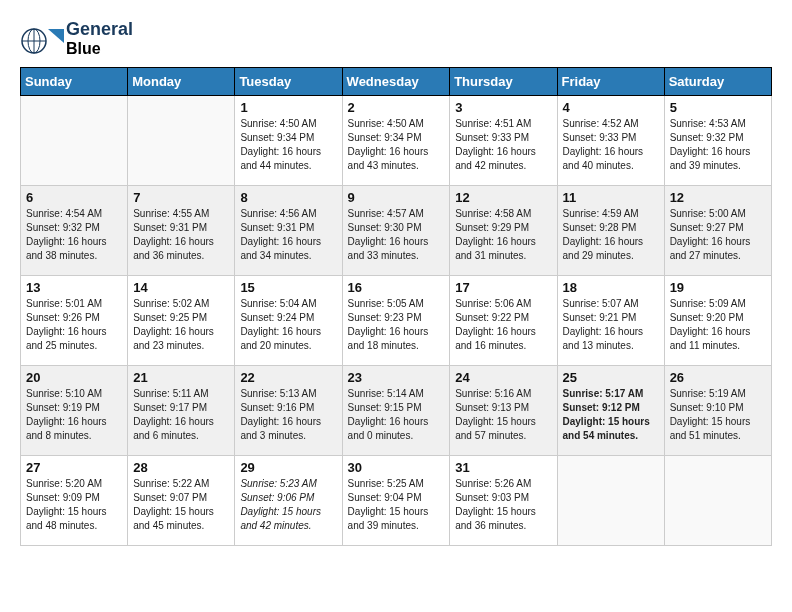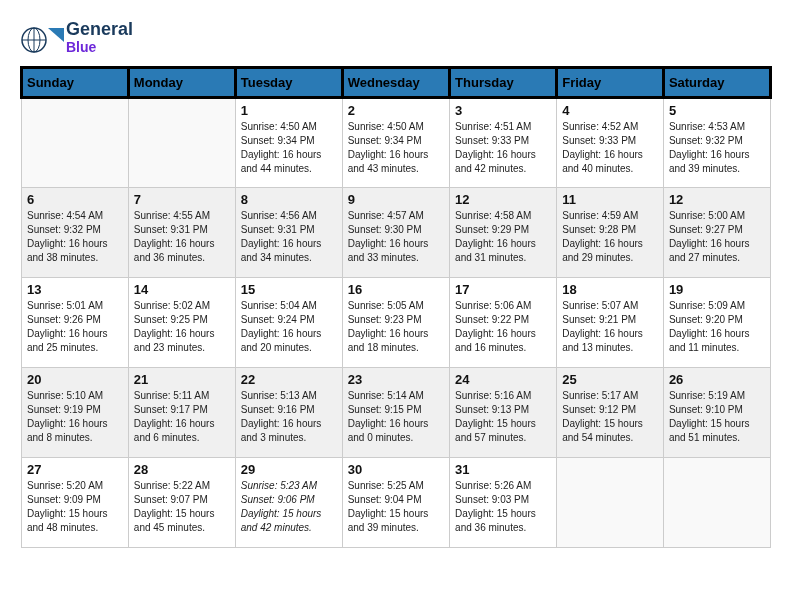--- a/index.html
+++ b/index.html
@@ -35,26 +35,26 @@
       color: #333;
       margin-top: 2px;
     }
     .calendar {
       width: 100%;
       border-collapse: collapse;
       font-size: 11px;
     }
     .calendar th {
       background-color: #2a7ab5;
-      color: #000000;
+      color: #ffffff;
       font-weight: bold;
       font-size: 13px;
       padding: 6px 4px;
       text-align: left;
-      border: 3px solid #000000;
+      border: 1px solid #000000;
     }
     .calendar td {
       border: 1px solid #ccc;
       vertical-align: top;
       padding: 4px 5px;
       width: 108px;
       min-height: 80px;
       height: 90px;
       background: #fff;
     }
@@ -75,34 +75,34 @@
     }
     .row-shaded td {
       background-color: #f0f0f0;
     }
   </style>
 </head>
 <body>
 
 <div class="header">
   <div class="logo">
-    <div style="display:flex;align-items:flex-start;gap:2px;">
+    <div style="display:flex;align-items:flex-end;gap:2px;">
       <svg width="44" height="36" viewBox="0 0 44 36">
         <rect x="0" y="0" width="44" height="36" fill="white"></rect>
 
         <ellipse cx="14" cy="20" rx="12" ry="12" fill="none" stroke="#1a3a5c" stroke-width="1.5"></ellipse>
         <ellipse cx="14" cy="20" rx="6" ry="12" fill="none" stroke="#1a3a5c" stroke-width="1"></ellipse>
         <line x1="2" y1="20" x2="26" y2="20" stroke="#1a3a5c" stroke-width="1"></line>
         <line x1="14" y1="8" x2="14" y2="32" stroke="#1a3a5c" stroke-width="1"></line>
 
         <polygon points="28,8 44,8 44,22" fill="#2a7ab5"></polygon>
       </svg>
       <div>
         <div style="font-size:18px;font-weight:bold;color:#1a3a5c;line-height:1.1;">General</div>
-        <div style="font-size:14px;font-weight:bold;color:#6d28d9;line-height:1.1;">Blue</div>
+        <div style="font-size:16px;font-weight:bold;color:#000000;line-height:1.1;">Blue</div>
       </div>
     </div>
   </div>
   <div class="title-block">
     <div class="month-title"></div>
     <div class="location"></div>
   </div>
 </div>
 
 <table class="calendar">
@@ -290,21 +290,21 @@
         </td>
         <td>
           <span class="day-num">24</span>
           <div class="day-info" style="white-space: pre-line;">Sunrise: 5:16 AM
 Sunset: 9:13 PM
 Daylight: 15 hours
 and 57 minutes.</div>
         </td>
         <td>
           <span class="day-num">25</span>
-          <div class="day-info" style="white-space: pre-line;">Sunrise: 5:17 AM
+          <div class="day-info" style="white-space: pre-line; font-weight: bold;">Sunrise: 5:17 AM
 Sunset: 9:12 PM
 Daylight: 15 hours
 and 54 minutes.</div>
         </td>
         <td>
           <span class="day-num">26</span>
           <div class="day-info" style="white-space: pre-line;">Sunrise: 5:19 AM
 Sunset: 9:10 PM
 Daylight: 15 hours
 and 51 minutes.</div>

